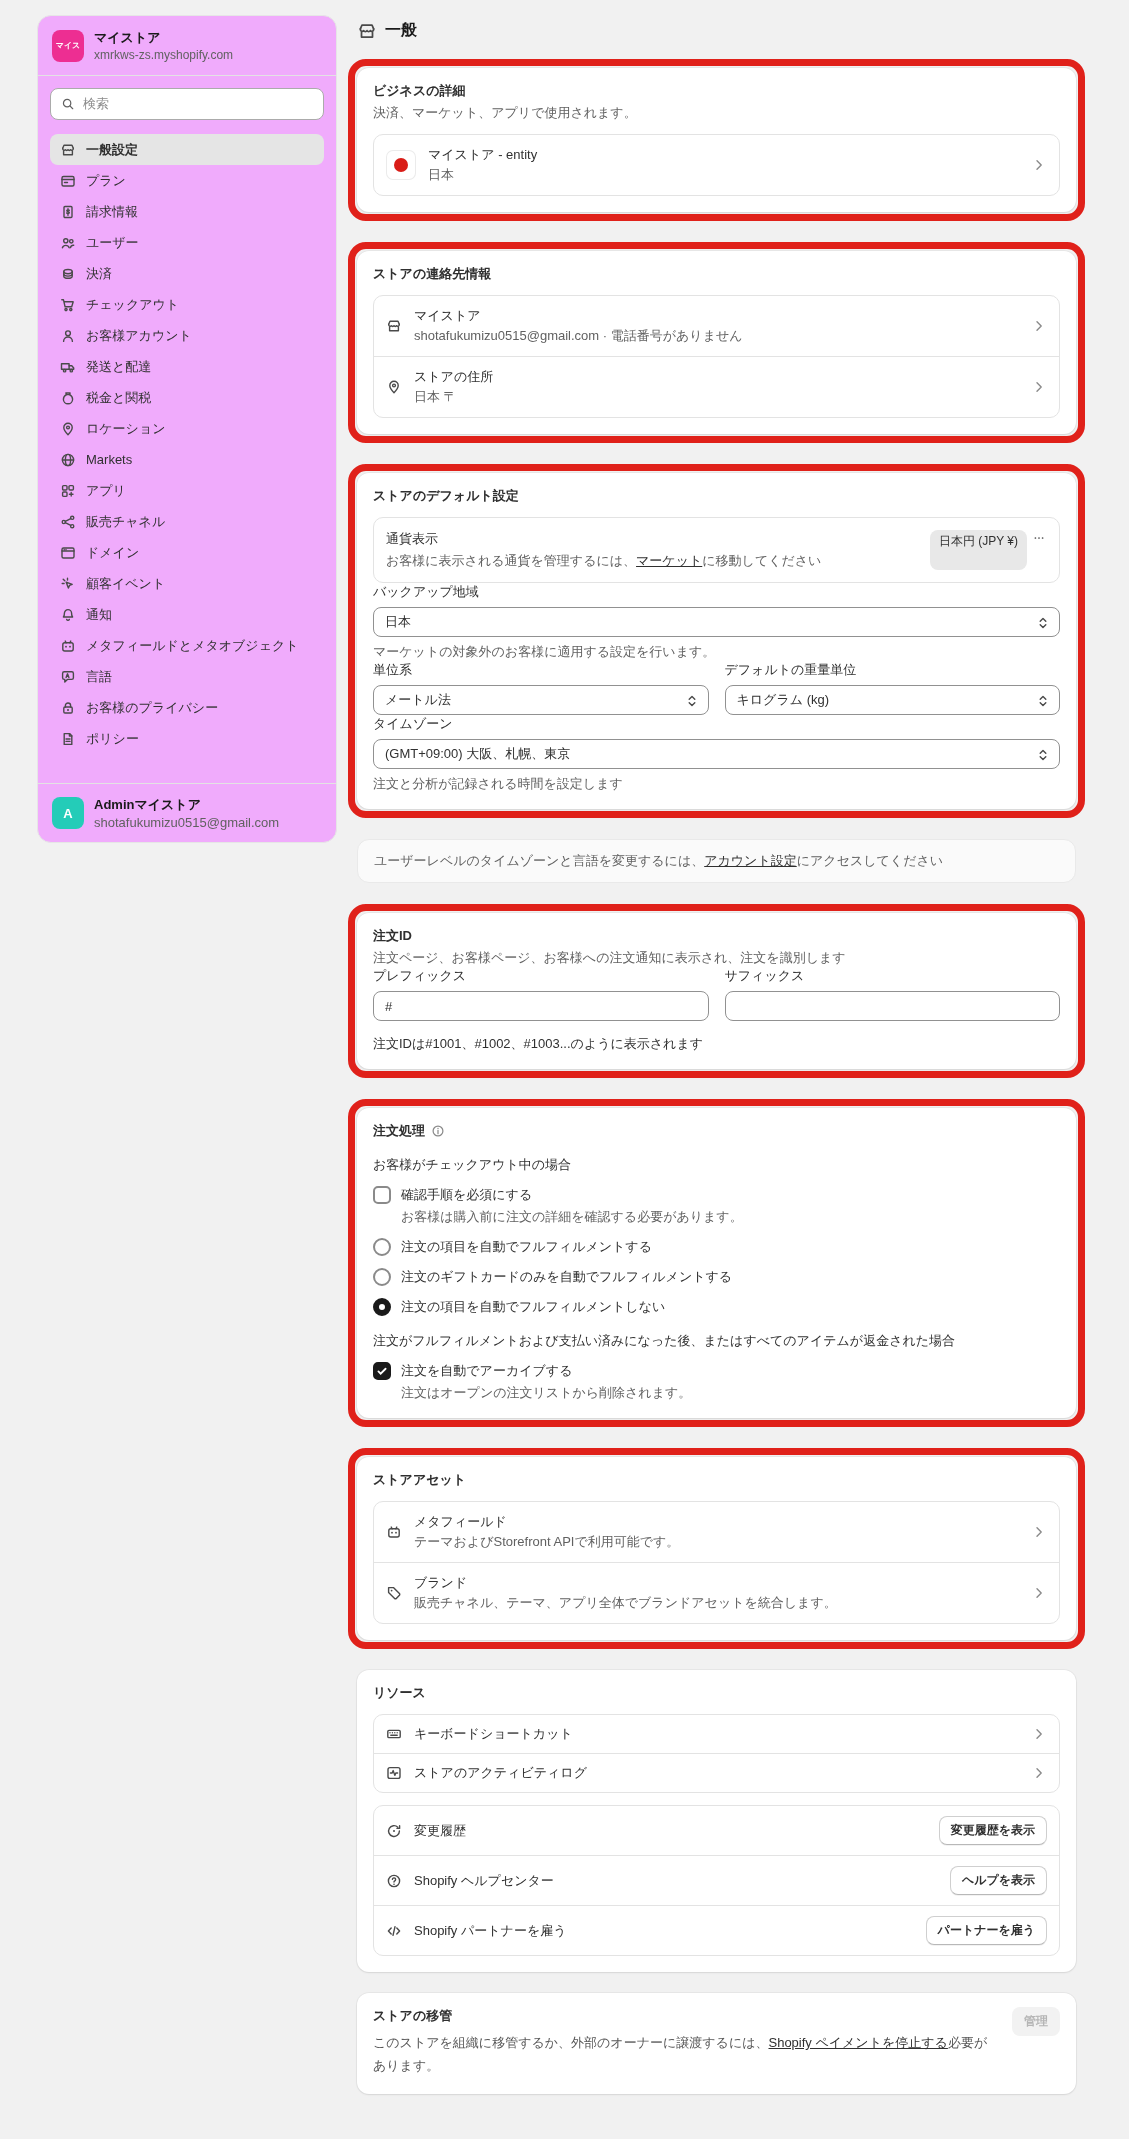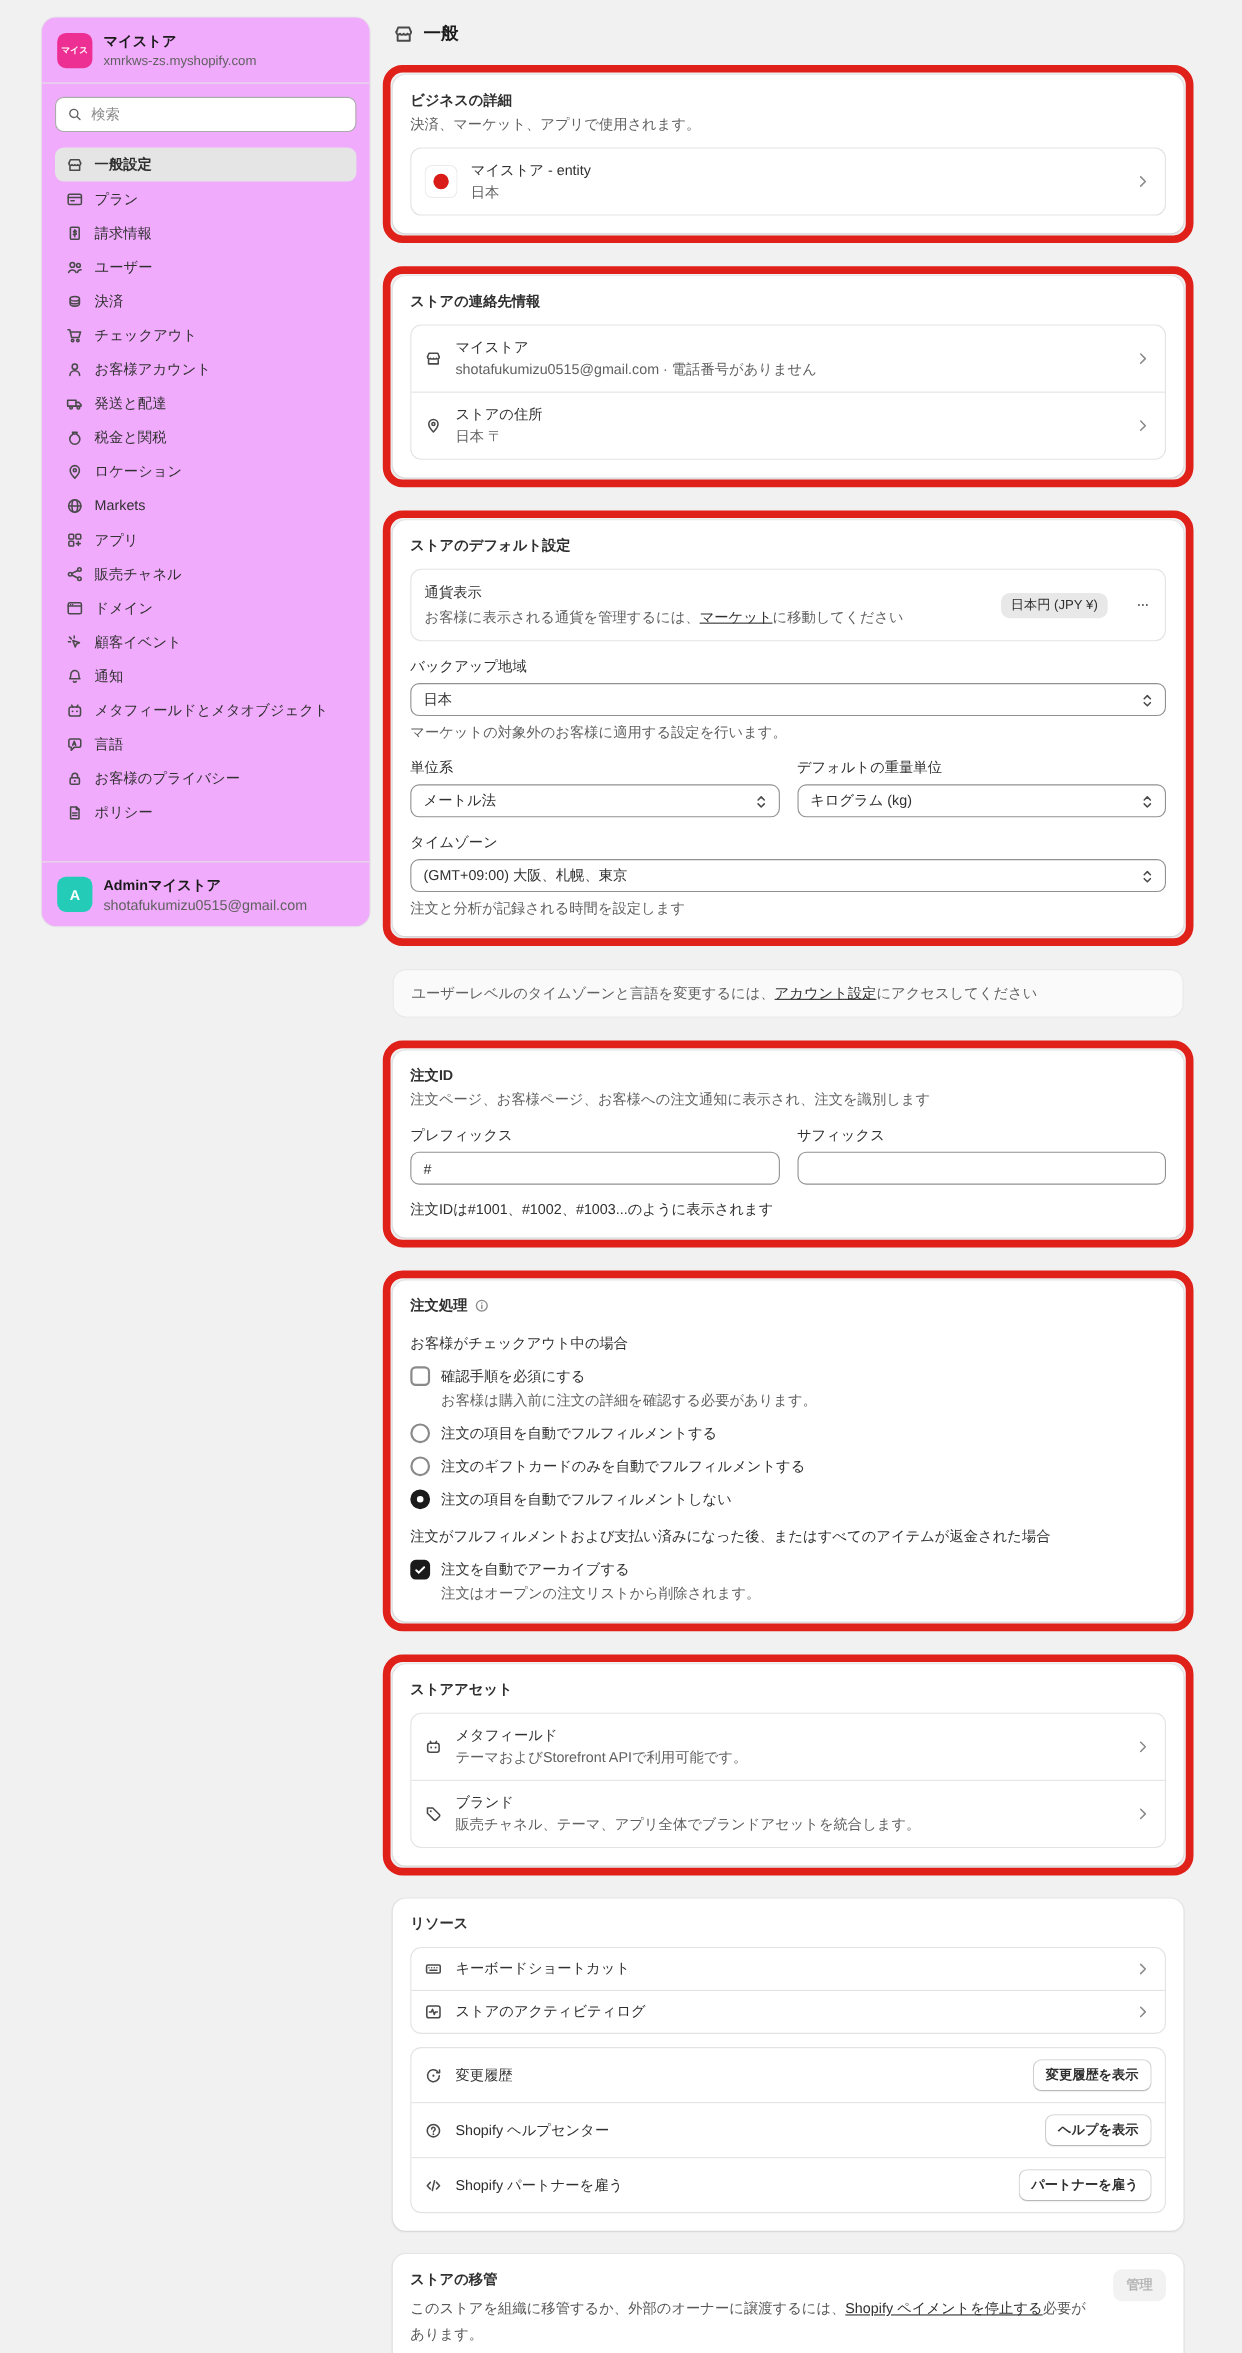--- a/index.html
+++ b/index.html
@@ -54,27 +54,27 @@
   .row-text { flex:1; }
   .row-title { color:#303030; }
   .row-sub { color:#616161; margin-top:2px; }
   .chev { color:#8a8a8a; }
   .flag { width:30px; height:30px; border-radius:7px; background:#fff; box-shadow:0 0 0 1px #ebebeb inset;
     display:flex; align-items:center; justify-content:center; }
   .flag-dot { width:14px; height:14px; border-radius:50%; background:#d91c17; }
   .link { color:#303030; text-decoration:underline; cursor:pointer; }
 
   
-  .currency-box { border:1px solid #e3e3e3; border-radius:10px; margin-top:12px; padding:12px; display:flex; align-items:center; gap:24px; }
+  .currency-box { border:1px solid #e3e3e3; border-radius:10px; margin-top:12px; padding:12px; display:flex; gap:4px; }
   .currency-text { flex:1; }
   .currency-label { color:#303030; }
   .currency-desc { color:#616161; margin-top:4px; }
   .badge { background:#e8e8e8; border-radius:8px; padding:3px 9px; font-size:12px; color:#303030; white-space:nowrap; }
   .dots-btn { color:#4a4a4a; cursor:pointer; padding:2px; }
-  .field { margin-top:14px; }
+  .field { }
   .field-label { color:#303030; margin-bottom:6px; }
   .select { position:relative; height:30px; border:1px solid #919191; border-radius:8px; background:#fff;
     display:flex; align-items:center; padding:0 30px 0 11px; cursor:pointer; color:#303030; }
   .select .selector { position:absolute; right:8px; top:7px; color:#4a4a4a; }
   .helper { color:#616161; margin-top:6px; }
   .two-col { display:grid; grid-template-columns:1fr 1fr; gap:16px; }
 
   .note-band { background:#fafafa; border:1px solid #e9e9e9; border-radius:12px; padding:12px 16px; color:#616161; }
 
   .text-input { width:100%; height:30px; border:1px solid #919191; border-radius:8px; padding:0 11px;

